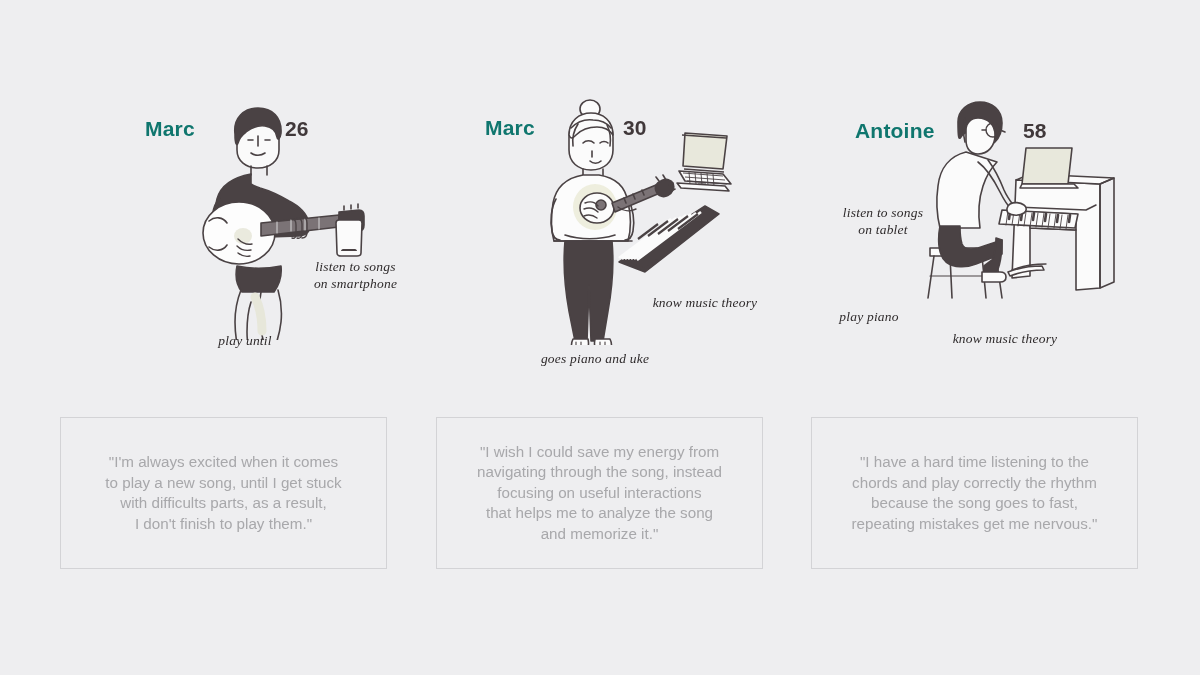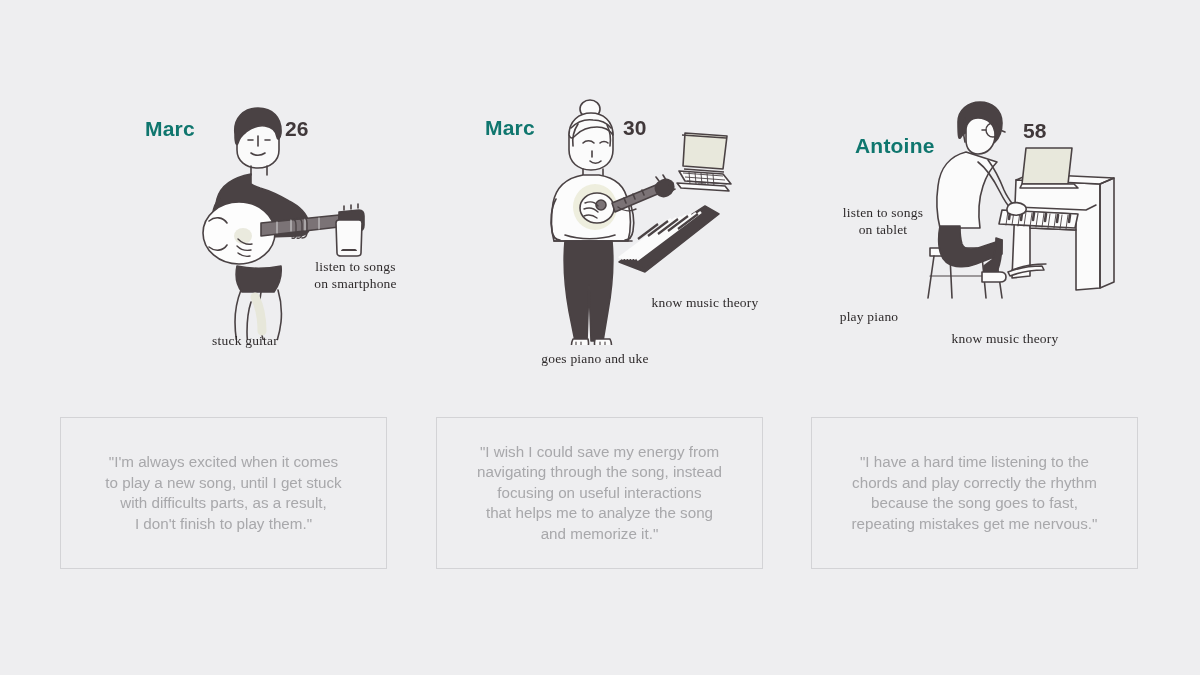--- a/index.html
+++ b/index.html
@@ -30,20 +30,21 @@
     position:absolute;
     font-weight:bold;
     font-size:21px;
     color:#40383a;
     white-space:nowrap;
   }
 
   .script{
     position:absolute;
     font-family:"Liberation Serif","DejaVu Serif",serif;
+    font-style:italic;
     font-size:13.5px;
     line-height:17px;
     color:#2e2a2b;
     text-align:center;
     white-space:pre-line;
     letter-spacing:.2px;
   }
 
   .art{position:absolute;}
 
@@ -132,21 +133,21 @@
 
     <div class="art" style="left:294px;top:217px;">
       <svg width="30" height="42" viewBox="0 0 30 42" fill="none" stroke="#4a4244" stroke-width="1.6" stroke-linejoin="round">
         <path d="M5 3h20c2 0 3 1 3 3l-1 30c0 2-2 3-4 3H7c-2 0-4-1-4-3L2 6c0-2 1-3 3-3z" fill="#fbfbfb"></path>
         <path d="M9 32h12c1 0 2 1 2 2H7c0-1 1-2 2-2z" fill="#4a4244" stroke="none"></path>
       </svg>
     </div>
 
     <div class="script" style="left:243px;top:258px;width:145px;">listen to songs
 on smartphone</div>
-    <div class="script" style="left:140px;top:332px;width:130px;">stuck guitar</div>
+    <div class="script" style="left:140px;top:332px;width:130px;">play until</div>
   </div>
 
   <div class="persona p2">
 
     <div class="name" style="left:70px;top:116px;">Marc</div>
     <div class="age" style="left:208px;top:116px;">30</div>
 
     <div class="art" style="left:120px;top:95px;">
       <svg width="180" height="250" viewBox="0 0 180 250" fill="none" stroke="#4a4244" stroke-width="1.6" stroke-linecap="round" stroke-linejoin="round">
 
@@ -217,21 +218,21 @@
         </g>
       </svg>
     </div>
 
     <div class="script" style="left:200px;top:294px;width:180px;">know music theory</div>
     <div class="script" style="left:90px;top:350px;width:180px;">goes piano and uke</div>
   </div>
 
   <div class="persona p3">
 
-    <div class="name" style="left:65px;top:134px;">Antoine</div>
+    <div class="name" style="left:65px;top:119px;">Antoine</div>
     <div class="age" style="left:233px;top:119px;">58</div>
 
     <div class="art" style="left:130px;top:100px;">
       <svg width="210" height="200" viewBox="0 0 210 200" fill="none" stroke="#4a4244" stroke-width="1.6" stroke-linecap="round" stroke-linejoin="round">
 
         <path d="M96 80l84 4v104l-24 2V130l-46-2v48l-18 2z" fill="#fbfbfb"></path>
         <path d="M96 80l84 4 14-6-84-4z" fill="#fbfbfb"></path>
         <path d="M180 84v104M180 84l14-6v104l-14 6"></path>
         <path d="M110 128l46 2v-16l-46-2z" fill="#fbfbfb"></path>
         <path d="M96 107l70 3 10-5"></path>

